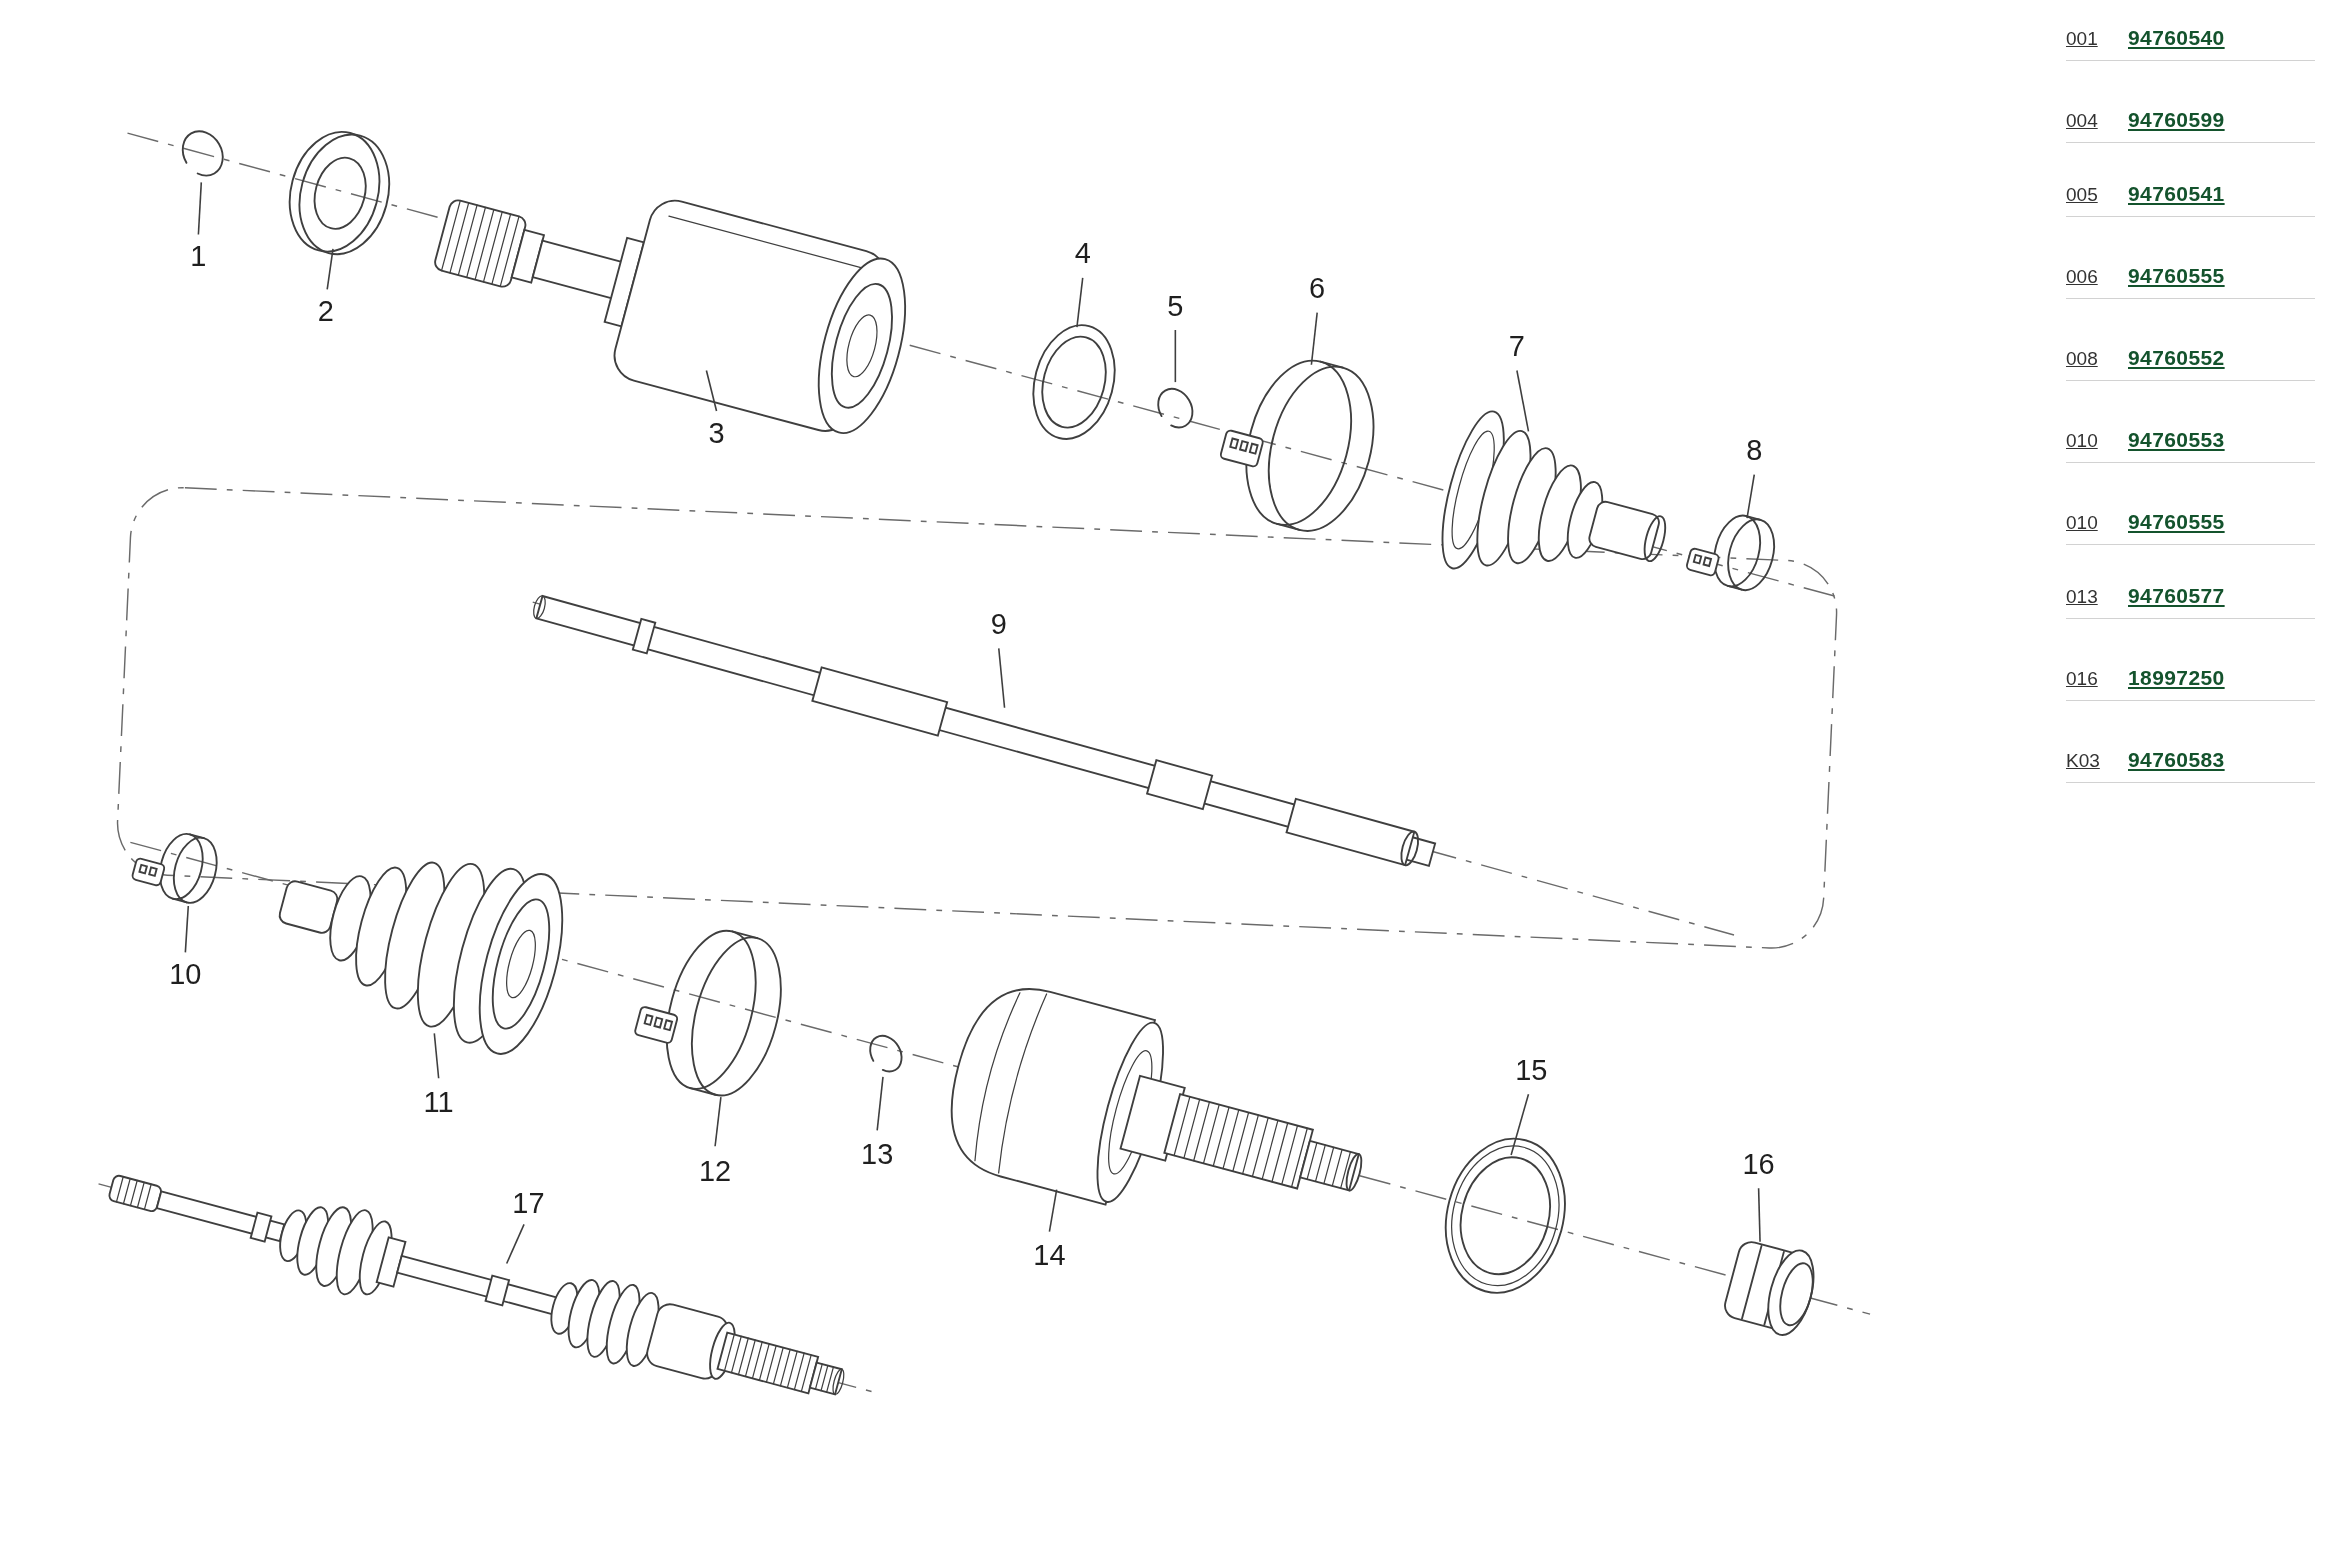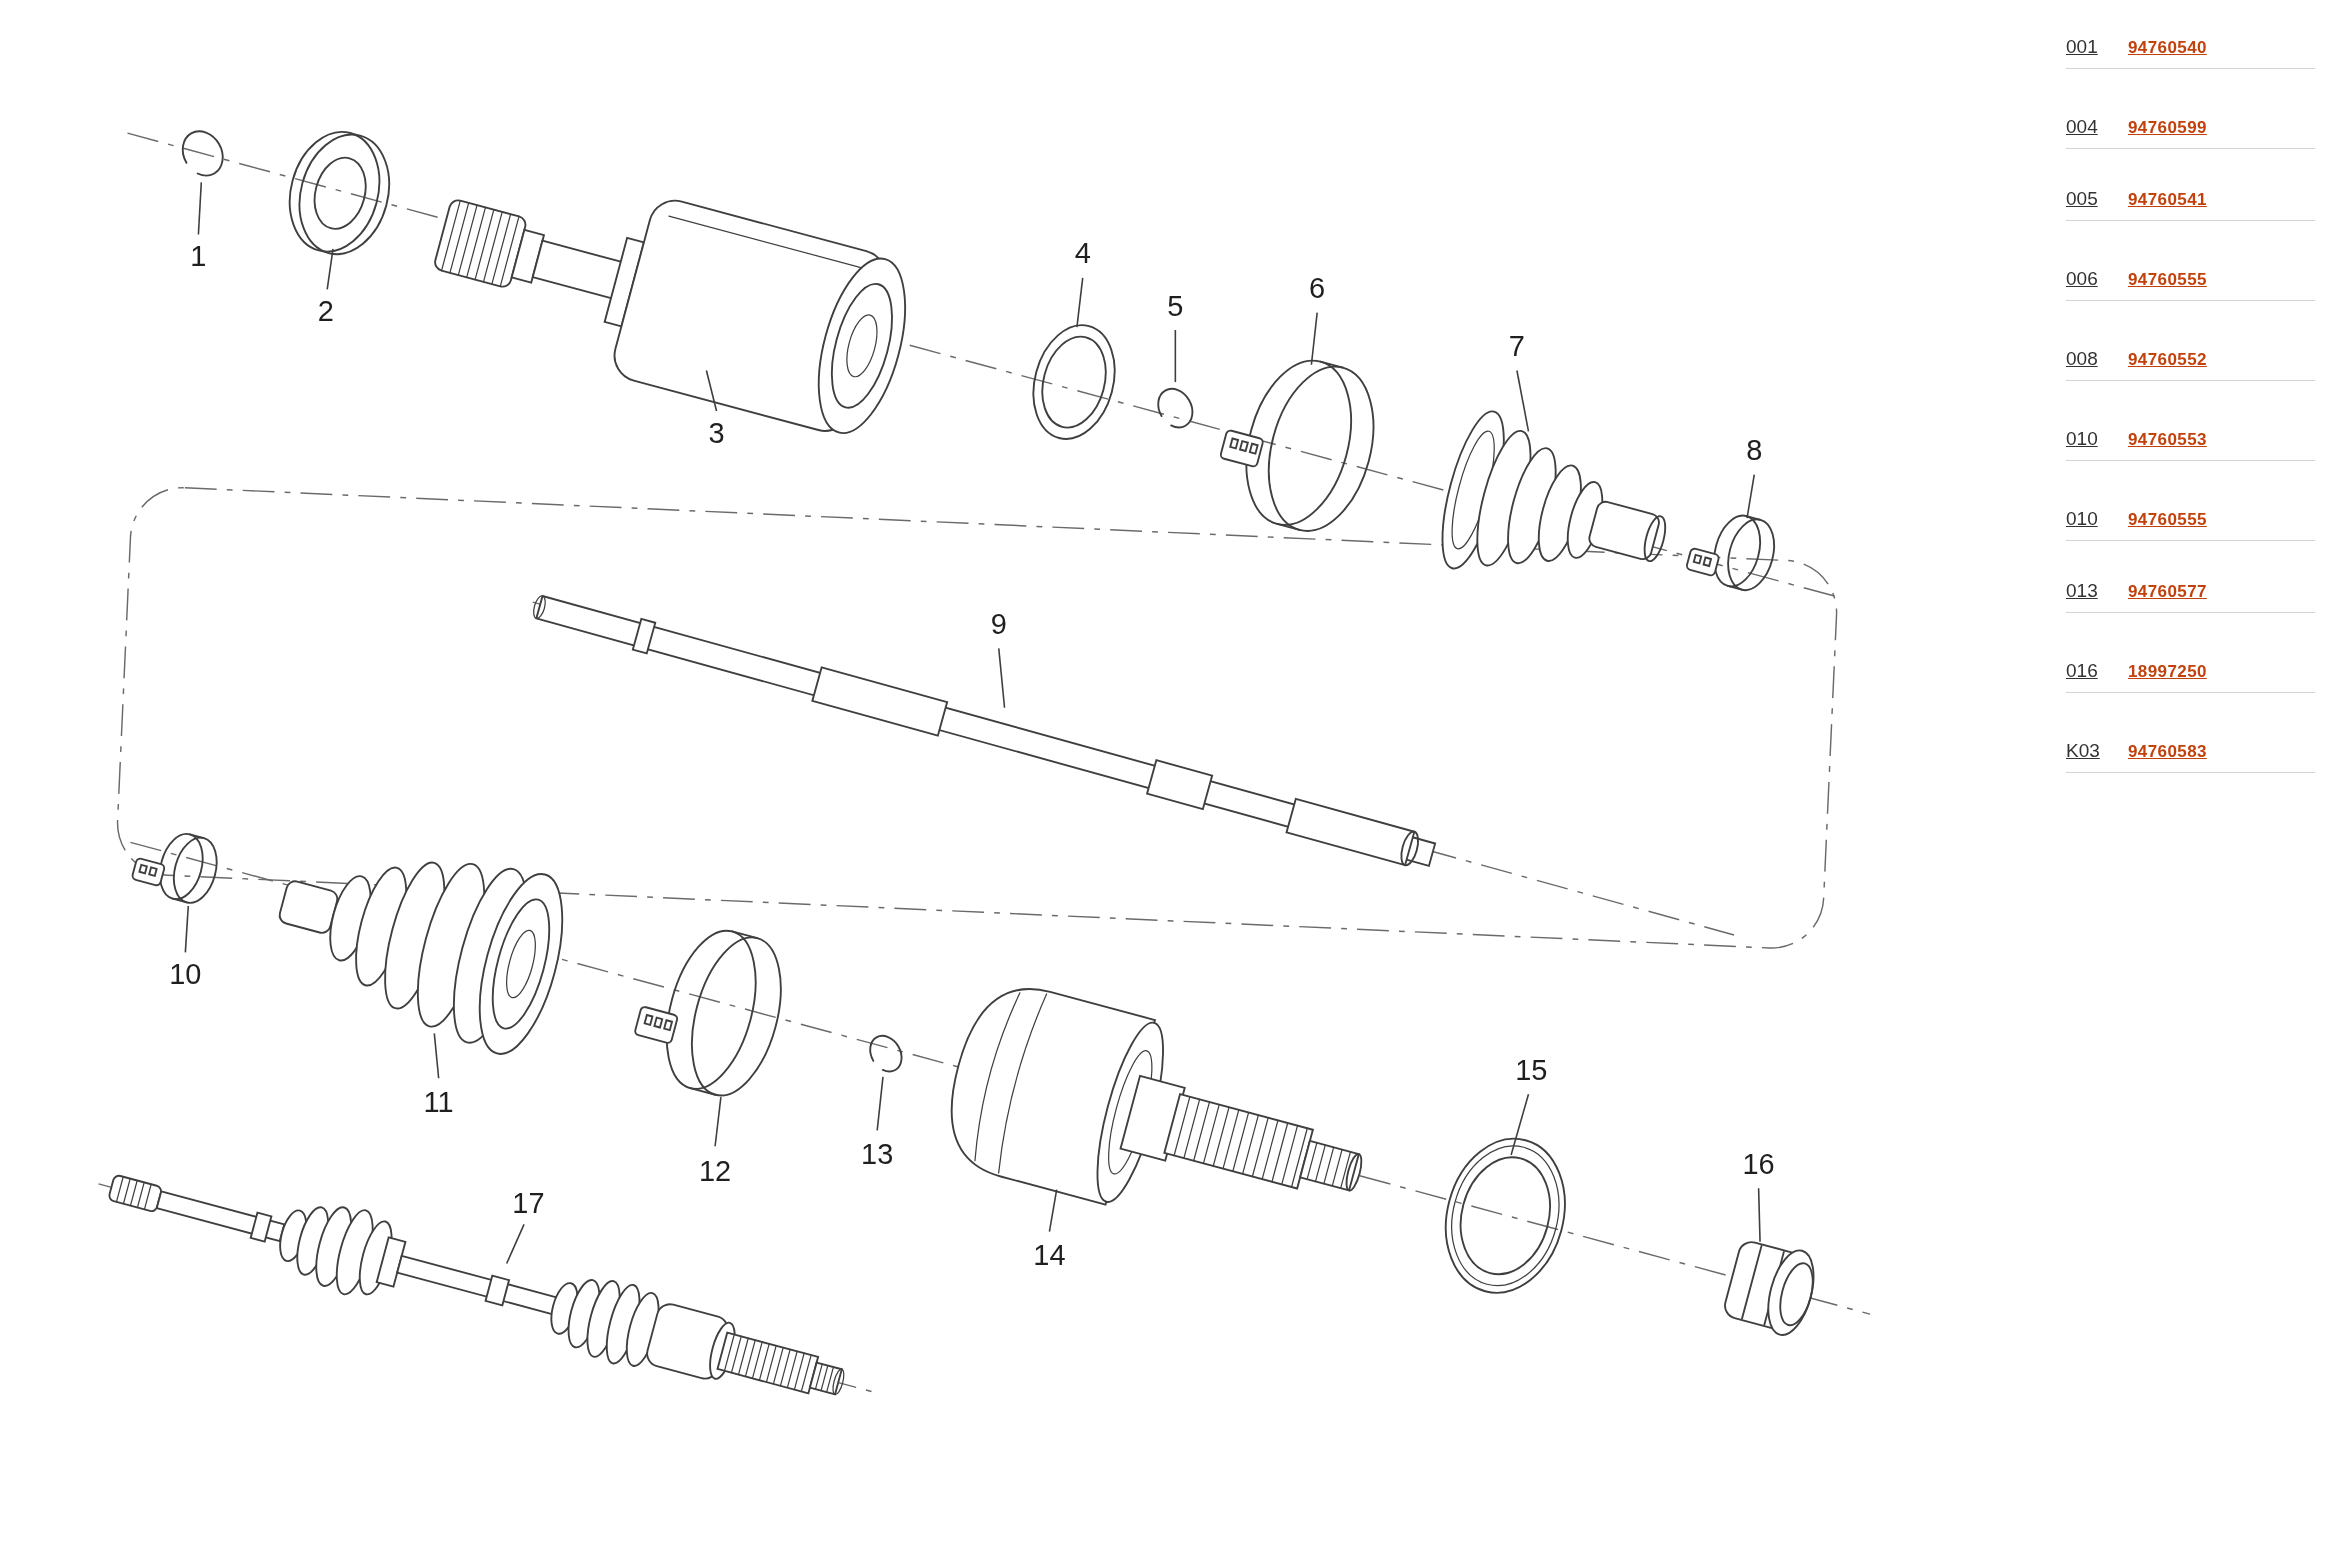--- a/index.html
+++ b/index.html
@@ -12,24 +12,24 @@
   .lnf{stroke:#3f3f3f;fill:#ffffff;stroke-width:1.3;}
   .thin{stroke-width:0.85;}
   .cl{stroke:#6a6a6a;fill:none;stroke-width:1;stroke-dasharray:22 7 4 7;}
   .leader{stroke:#3f3f3f;stroke-width:1.1;}
   .callout{font-family:"Liberation Sans",sans-serif;font-size:20px;fill:#1f1f1f;text-anchor:middle;}
 
   
   .plist{position:absolute;left:2066px;top:26px;width:249px;}
   .plist-row{display:flex;align-items:baseline;gap:20px;margin-top:47px;
              padding-bottom:10px;border-bottom:1.4px solid #d2d2d2;}
-  .plist-row:first-child{margin-top:10px;}
+  .plist-row:first-child{margin-top:0;}
   .plist-row.gap{margin-top:39px;}
   .p-code{font-size:19px;color:#333;text-decoration:underline;cursor:pointer;min-width:42px;}
-  .p-num{font-size:17px;font-weight:bold;color:#c2410c;text-decoration:underline;
+  .p-num{font-size:21px;font-weight:bold;color:#14532d;text-decoration:underline;
          letter-spacing:0.4px;cursor:pointer;}
 </style>
 </head>
 <body>
 
 <div class="page">
 
   <svg class="diagram-svg" width="2342" height="1566" viewBox="0 0 1618 1082" xmlns="http://www.w3.org/2000/svg">
 
     <line class="cl" x1="88" y1="92" x2="1268" y2="412"></line>

